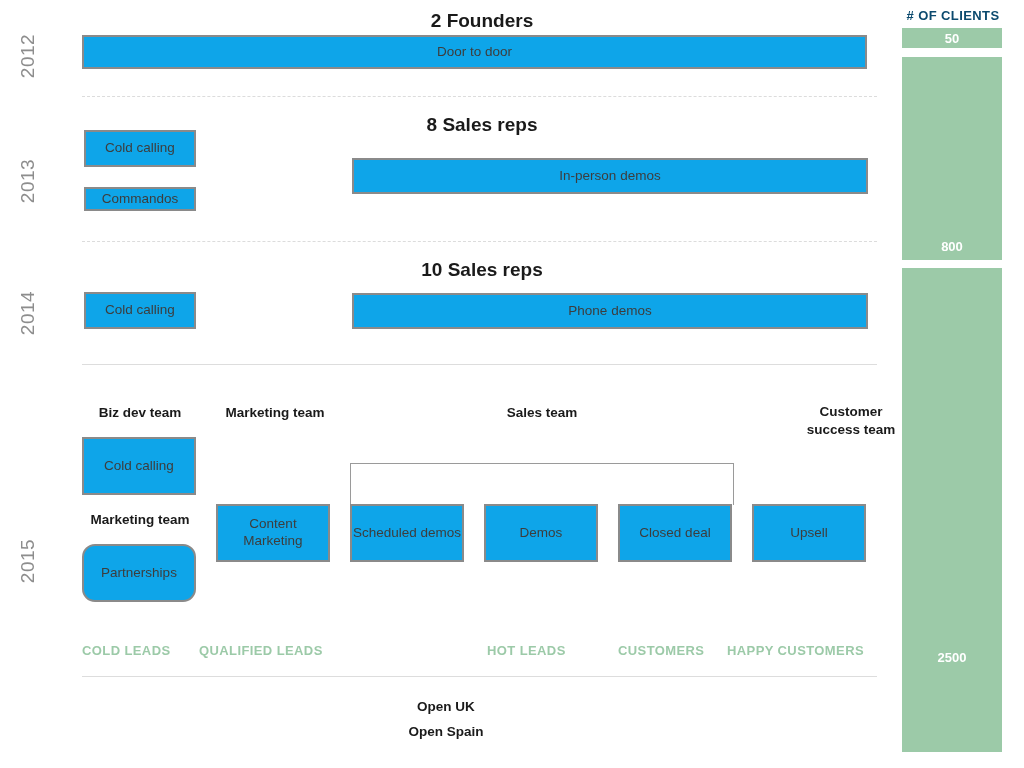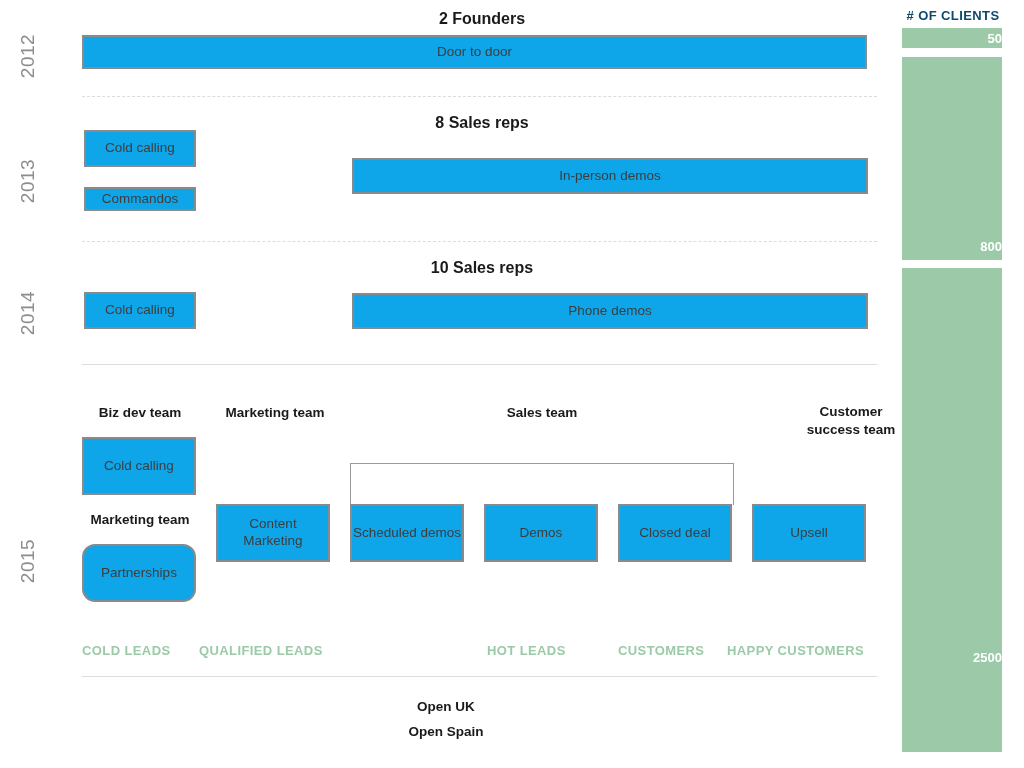--- a/index.html
+++ b/index.html
@@ -42,21 +42,21 @@
   }
   .divider.dotted {
     background: none;
     border-top: 1px dashed #dcdcdc;
     height: 0;
   }
 
   
   .row-heading {
     position: absolute;
-    font-size: 16px;
+    font-size: 19px;
     font-weight: bold;
     color: #1a1a1a;
     text-align: center;
     white-space: nowrap;
   }
 
   
   .pbox {
     position: absolute;
     border: 2px solid #8a8a8a;
@@ -129,21 +129,21 @@
     background: #9ccaa8;
     color: #ffffff;
     font-size: 13px;
     font-weight: bold;
     text-align: center;
   }
   .client-seg .seg-value {
     position: absolute;
     left: 0;
     width: 100%;
-    text-align: right;
+    text-align: center;
   }
 </style>
 </head>
 <body>
 
 <div id="stage">
 
   <div class="year-label" style="top:45px;">2012</div>
   <div class="year-label" style="top:170px;">2013</div>
   <div class="year-label" style="top:302px;">2014</div>

